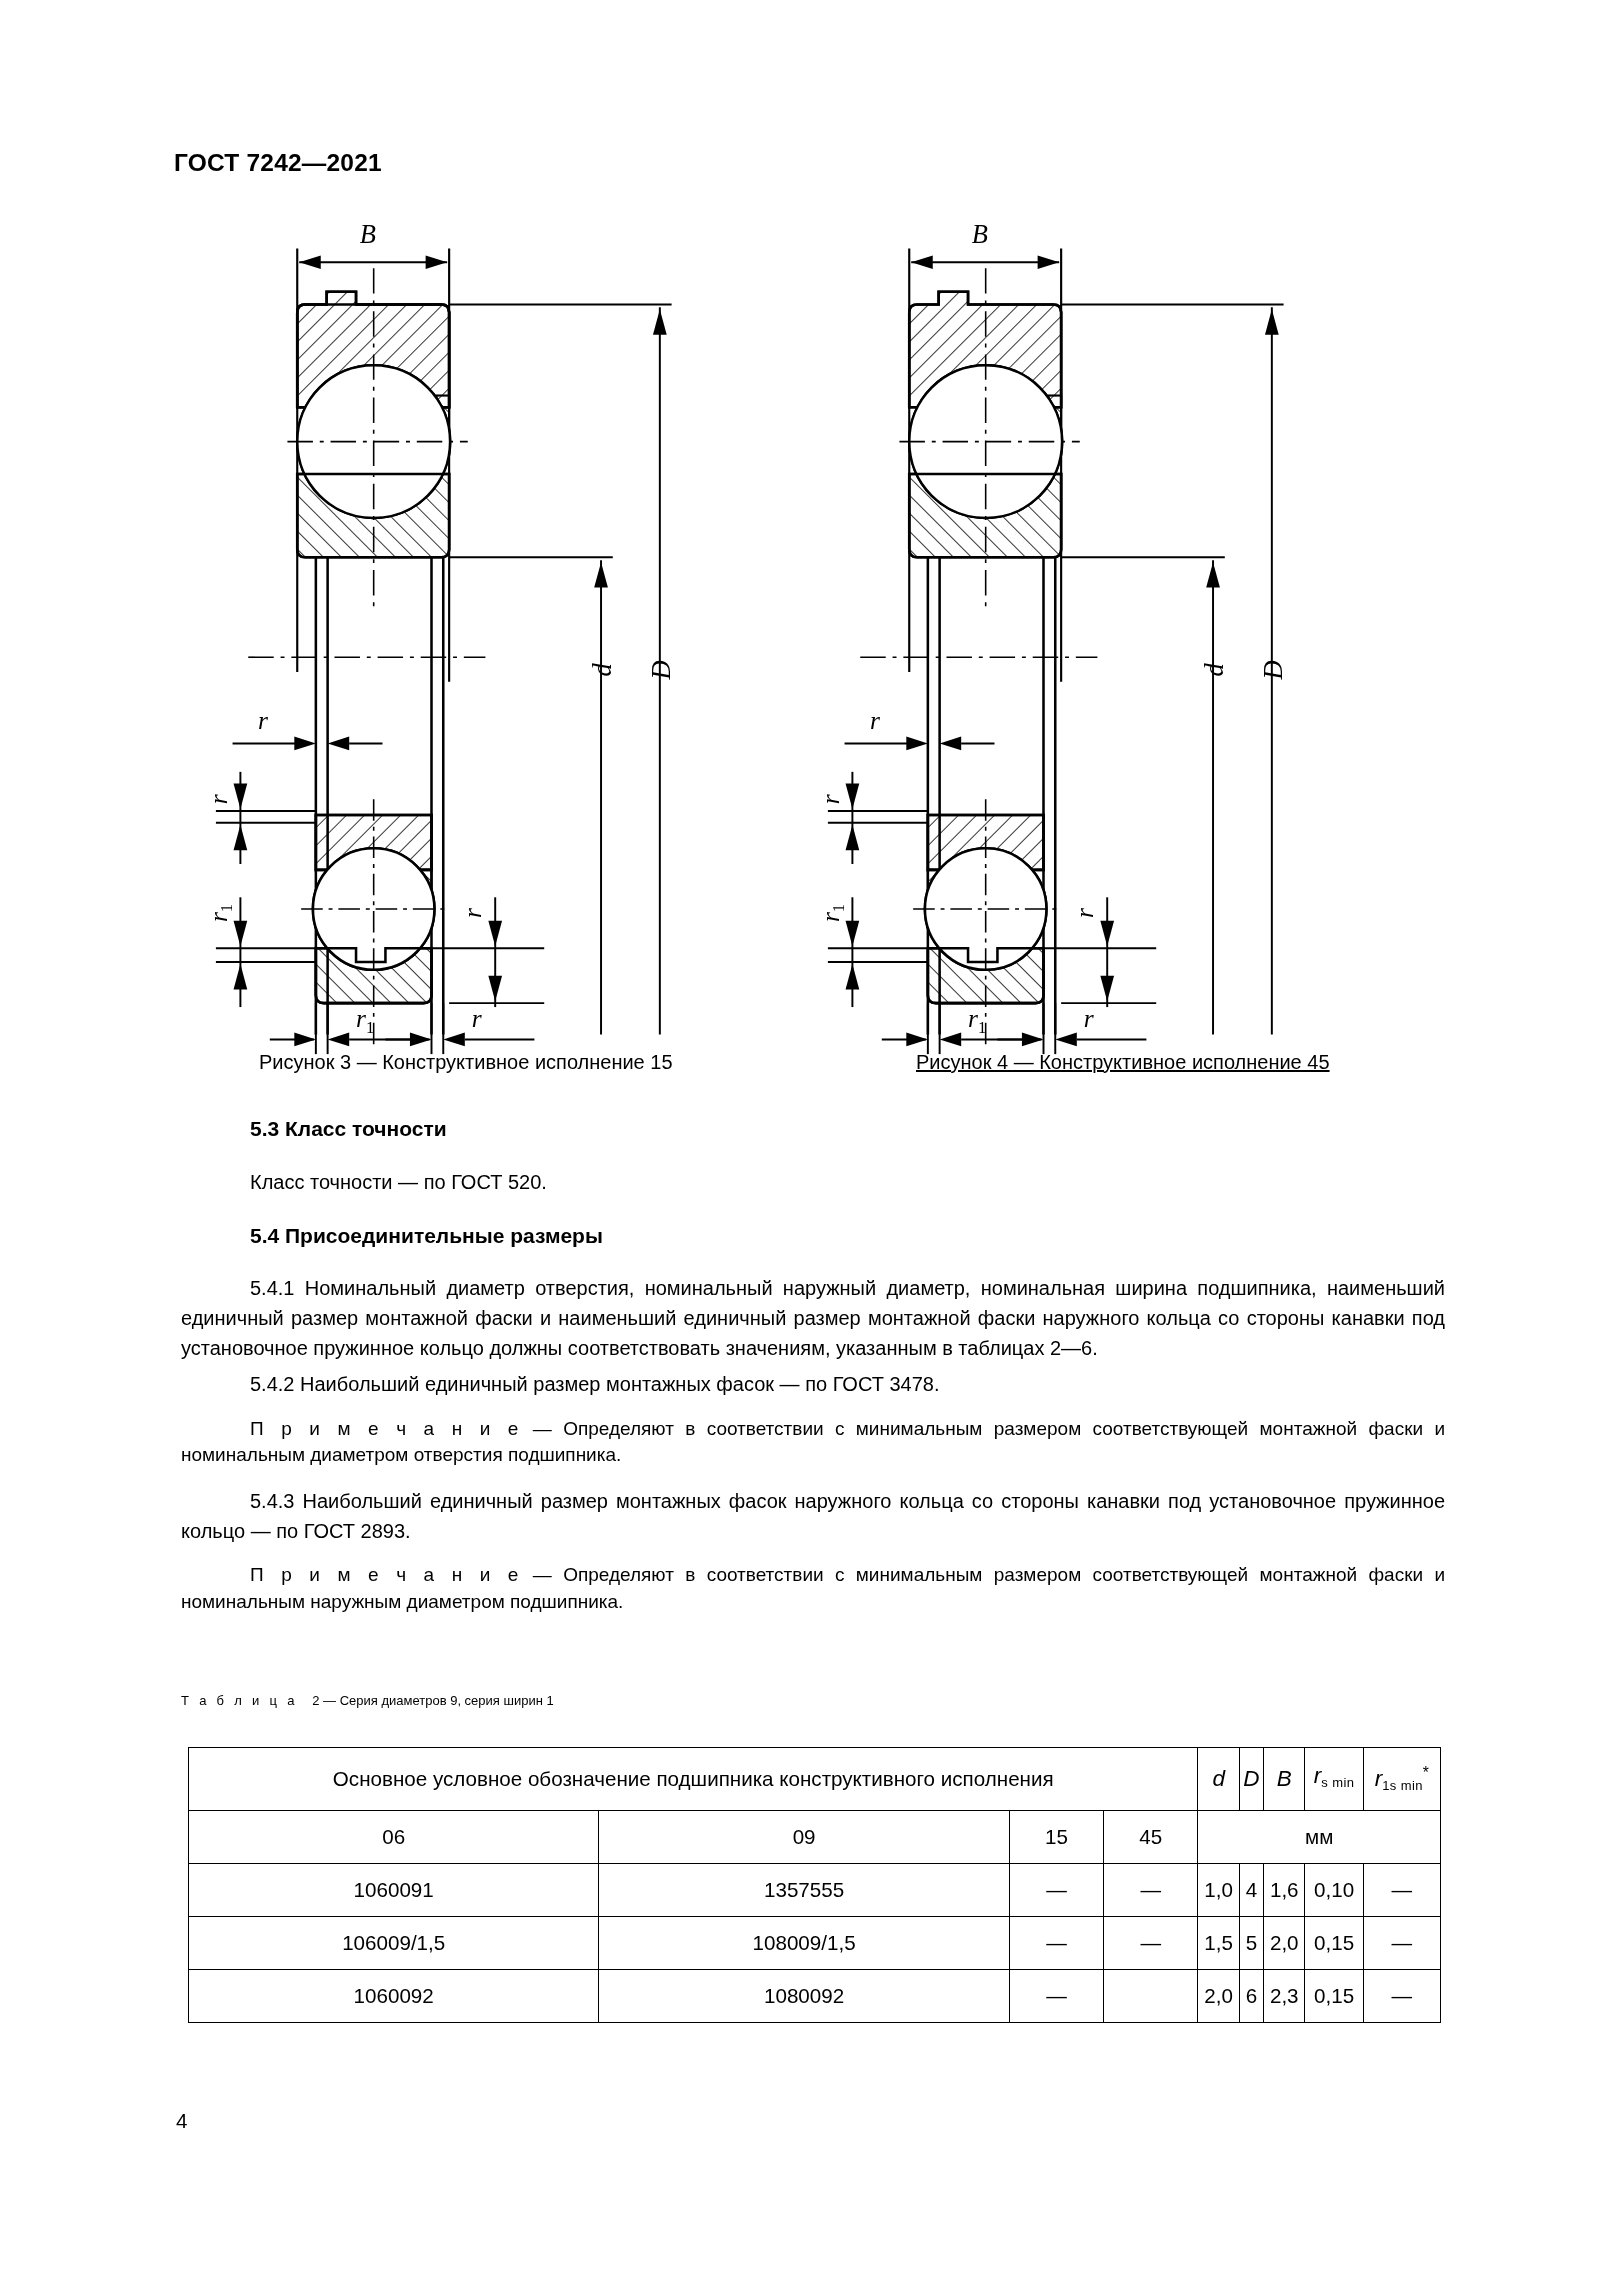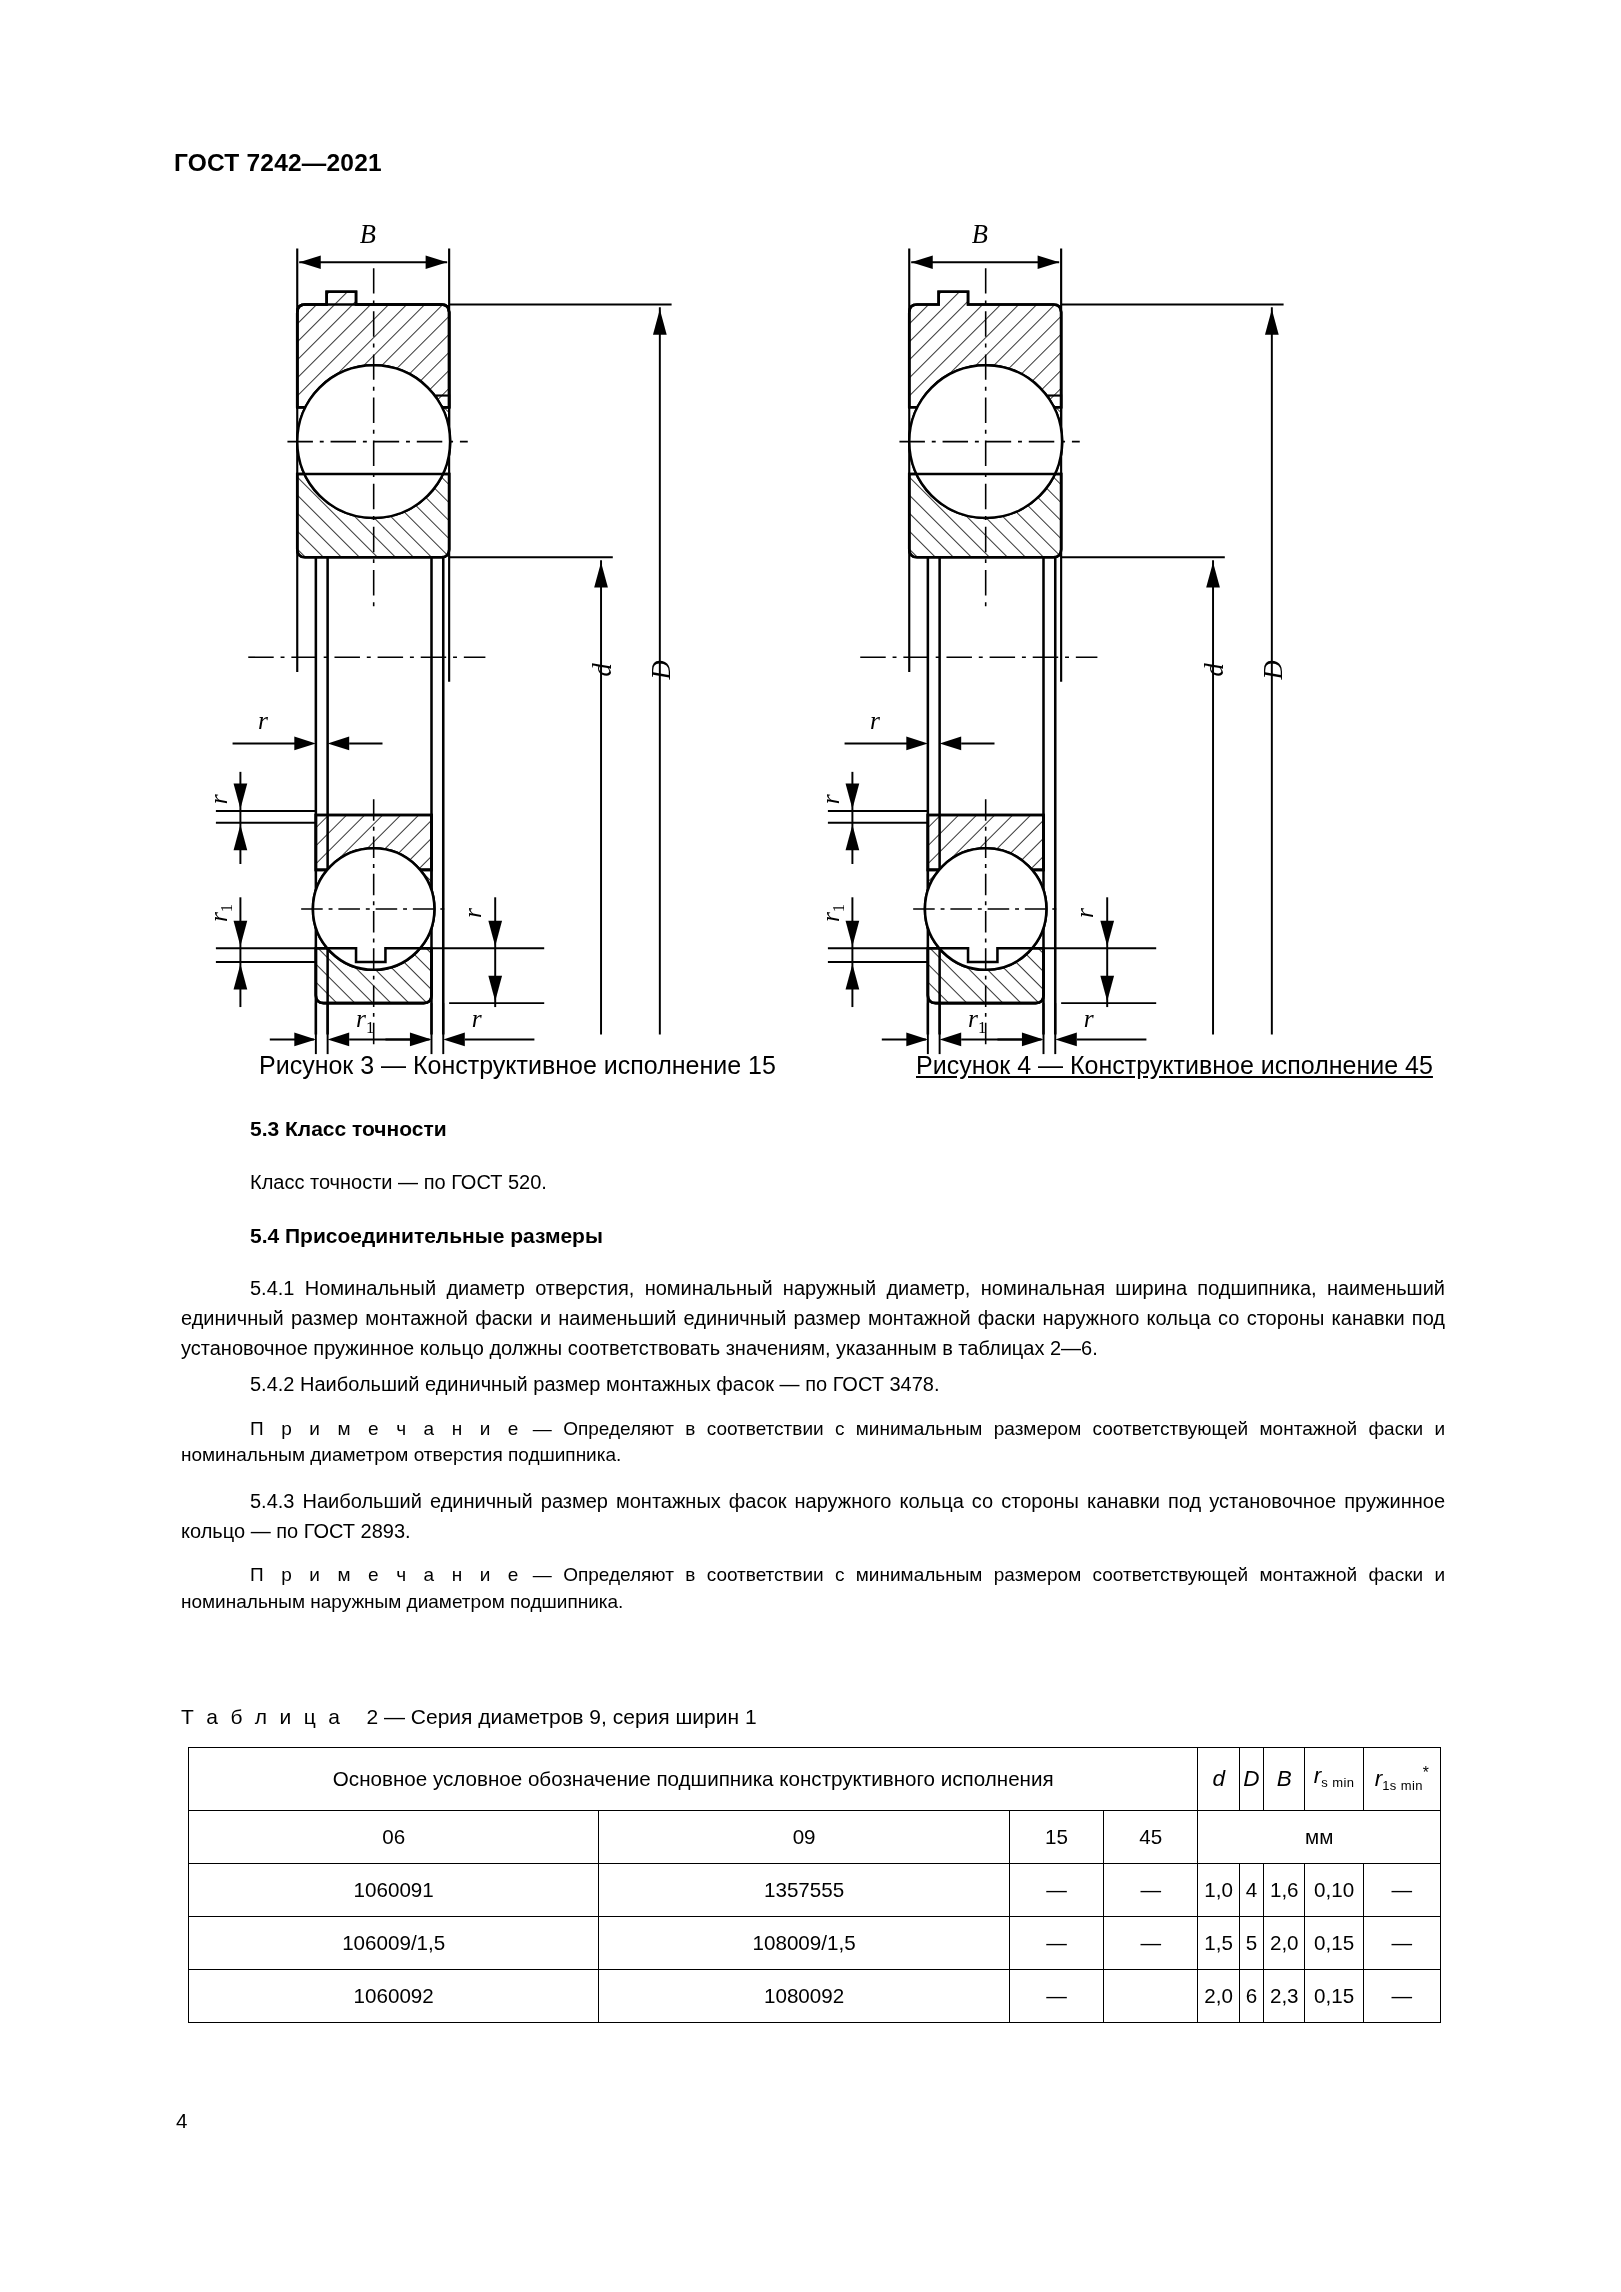--- a/index.html
+++ b/index.html
@@ -42,21 +42,21 @@
     top: 0;
     width: 686px;
     height: 863px;
   }
   .fig-left  { left: 211px; }
   .fig-right 	{ left: 823px; }
 
   .fig-caption {
     position: absolute;
     top: 1051px;
-    font-size: 25px;
+    font-size: 20px;
     white-space: nowrap;
   }
   .cap-left  { left: 259px; }
   .cap-right { left: 916px; text-decoration: underline; }
 
   
   .content {
     position: absolute;
     left: 181px;
     top: 1117px;
@@ -86,23 +86,22 @@
   .note-lbl {
     letter-spacing: 3.1px;
   }
   .gap-top { margin-top: 27.4px; }
 
   
   .tbl-caption {
     position: absolute;
     left: 181px;
     top: 1693px;
-    font-size: 21px;
+    font-size: 13px;
     white-space: nowrap;
-    margin-top: 12px;
   }
   .tbl-caption .sp { letter-spacing: 3.3px; }
 
   table.data {
     position: absolute;
     left: 188px;
     top: 1747px;
     width: 1253px;
     border-collapse: collapse;
     font-size: 20.6px;

